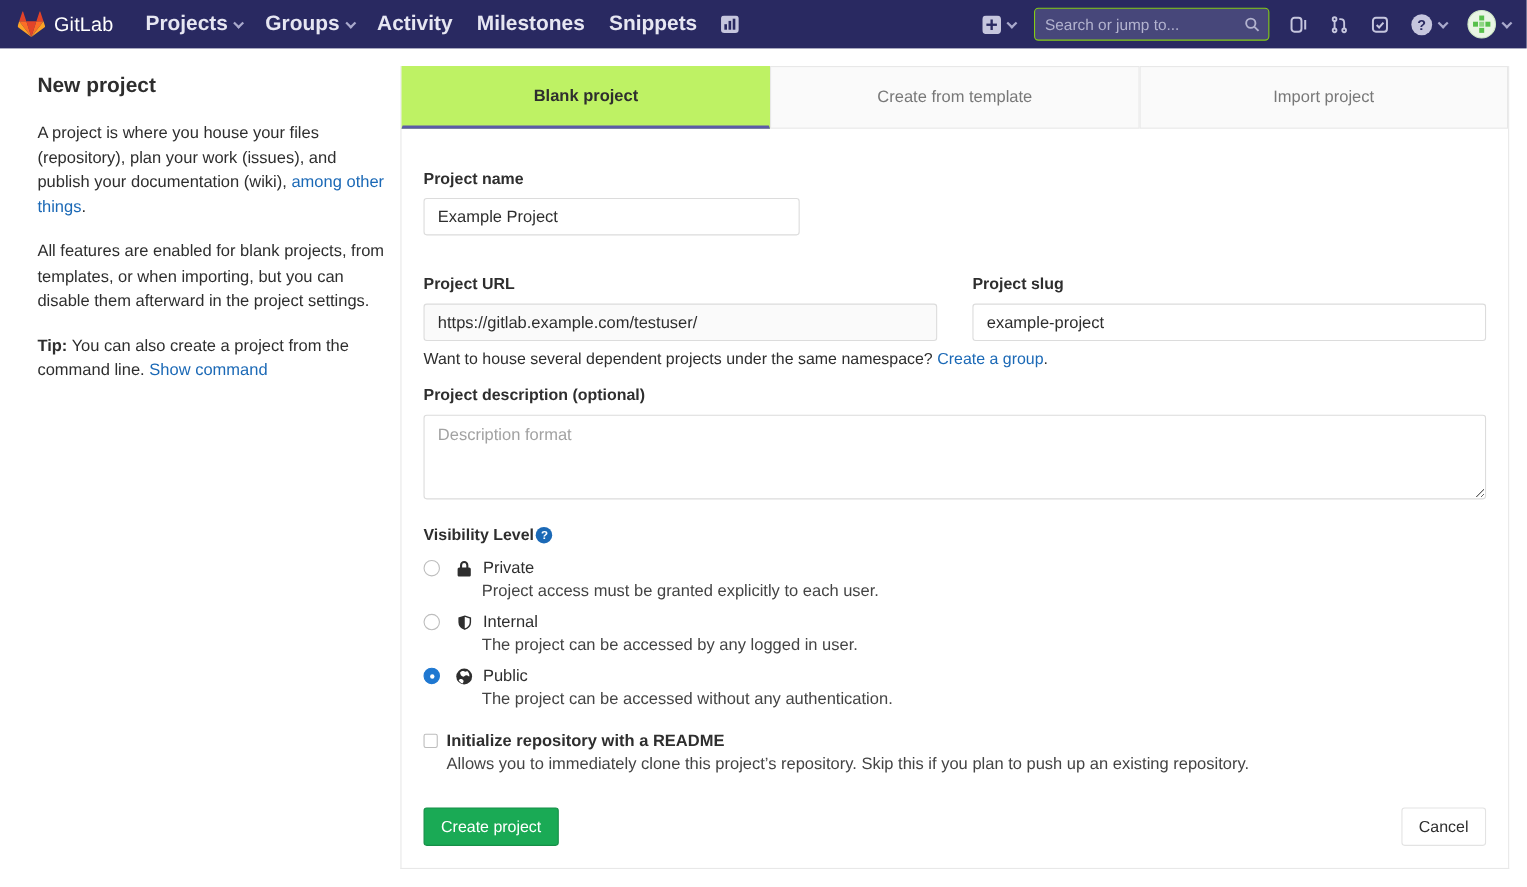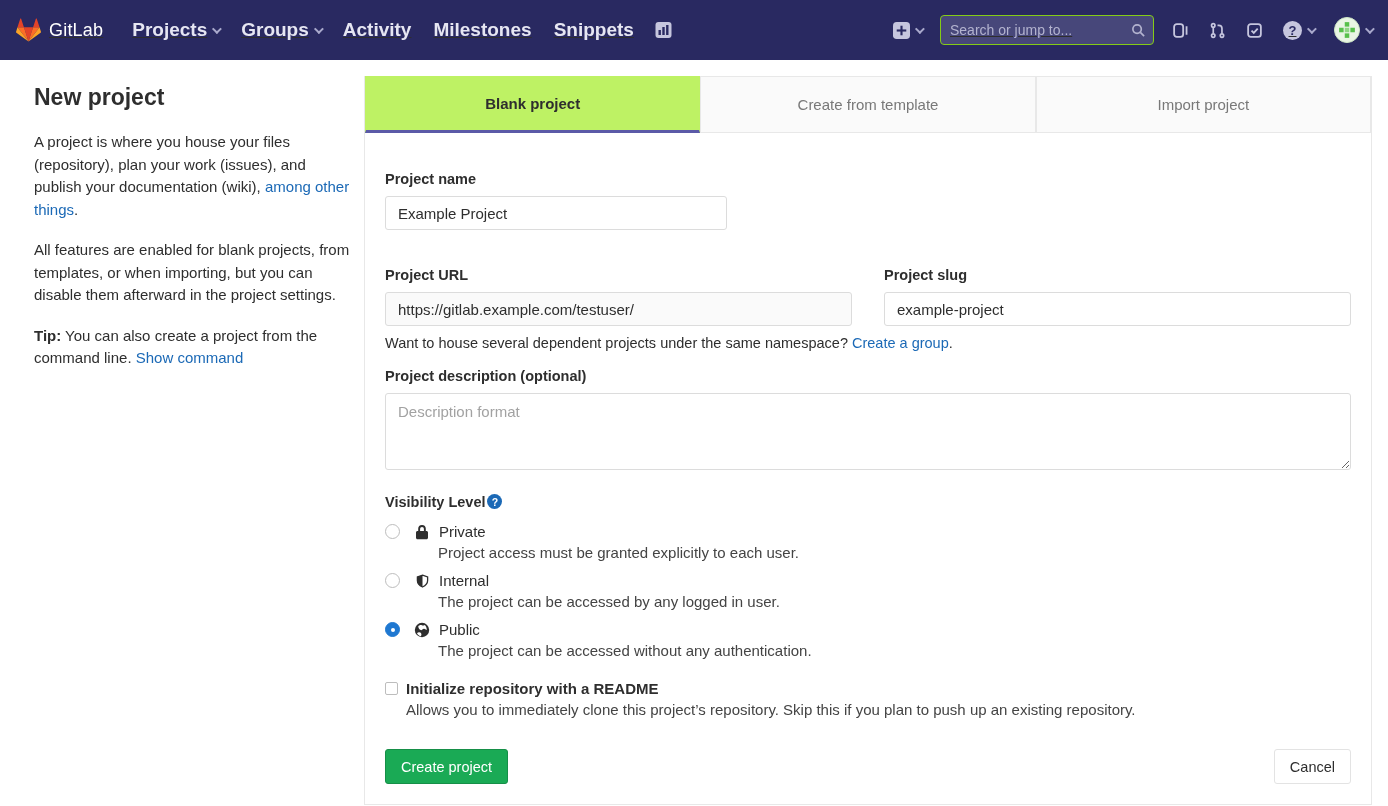--- a/index.html
+++ b/index.html
@@ -1,21 +1,21 @@
 <!DOCTYPE html>
 <html><head>
 <meta charset="utf-8">
 <style>
   * { margin:0; padding:0; box-sizing:border-box; }
   html,body { width:1388px; height:806px; background:#fff; overflow:hidden;
     font-family:"Liberation Sans","DejaVu Sans",sans-serif; color:#2e2e2e; }
 
   
-  .navbar { height:60px; background:#292961; display:flex; align-items:center;
-    padding:0 16px; justify-content:space-between;text-decoration:underline; }
+  .navbar { height:44px; background:#292961; display:flex; align-items:center;
+    padding:0 16px; justify-content:space-between; }
   .nav-left, .nav-right { display:flex; align-items:center; height:100%; }
   .brand { display:flex; align-items:center; gap:8px; margin-right:18px; cursor:pointer; }
   .brand-name { color:#fff; font-size:18px; font-weight:400; letter-spacing:.2px; }
   .nav-item { display:flex; align-items:center; gap:5px; color:#e6e6f2; font-size:19px;
     font-weight:700; padding:0 11px; height:100%; cursor:pointer; }
   .caret { width:7px; height:7px; border-right:2px solid #a9a9cc; border-bottom:2px solid #a9a9cc;
     transform:rotate(45deg) translateY(-2px); display:inline-block; }
   .nav-icon-btn { display:flex; align-items:center; gap:5px; padding:0 10px; height:100%; cursor:pointer; }
   .searchbox { width:214px; height:30px; background:#47477a; border:1px solid #84cc16;
     border-radius:4px; display:flex; align-items:center; padding:0 9px; margin:0 8px; }
@@ -23,21 +23,21 @@
     color:#e6e6f2; font-size:14px; font-family:inherit; }
   .searchbox input::placeholder { color:#b3b3cf; }
   .helpcircle { width:19px; height:19px; border-radius:50%; background:#c6c6de; color:#292961;
     font-size:13px; font-weight:700; display:flex; align-items:center; justify-content:center; }
   .avatar { width:26px; height:26px; border-radius:50%; background:#e9f5e4; border:1px solid #cfe8c6;
     display:flex; align-items:center; justify-content:center; overflow:hidden; }
 
   
   .main { display:flex; align-items:flex-start; padding:16px 16px 0 34px; }
   .side { width:330px; flex:none; padding-top:2px; padding-right:10px; }
-  .side h1 { font-size:23px; font-weight:700; margin:6px 0 20px; color:#2e2e2e; }
+  .side h1 { font-size:19px; font-weight:700; margin:6px 0 20px; color:#2e2e2e; }
   .side p { font-size:15px; line-height:22.5px; margin-bottom:18px; color:#2e2e2e; }
   a.link { color:#1b69b6; text-decoration:none; cursor:pointer; }
 
   .panel { flex:1; background:#fff; border:1px solid #e8e8e8; border-top:none; }
   .tabs { display:flex; }
   .tab { flex:1; height:57px; background:#fafafa; border:1px solid #e8e8e8; color:#787878;
     font-size:15px; display:flex; align-items:center; justify-content:center; cursor:pointer;
     font-family:inherit; }
   .tab.active { background:#bef264; border-color:transparent; border-bottom:3px solid #5b5aa7;
     color:#2e2e2e; font-weight:700; }

